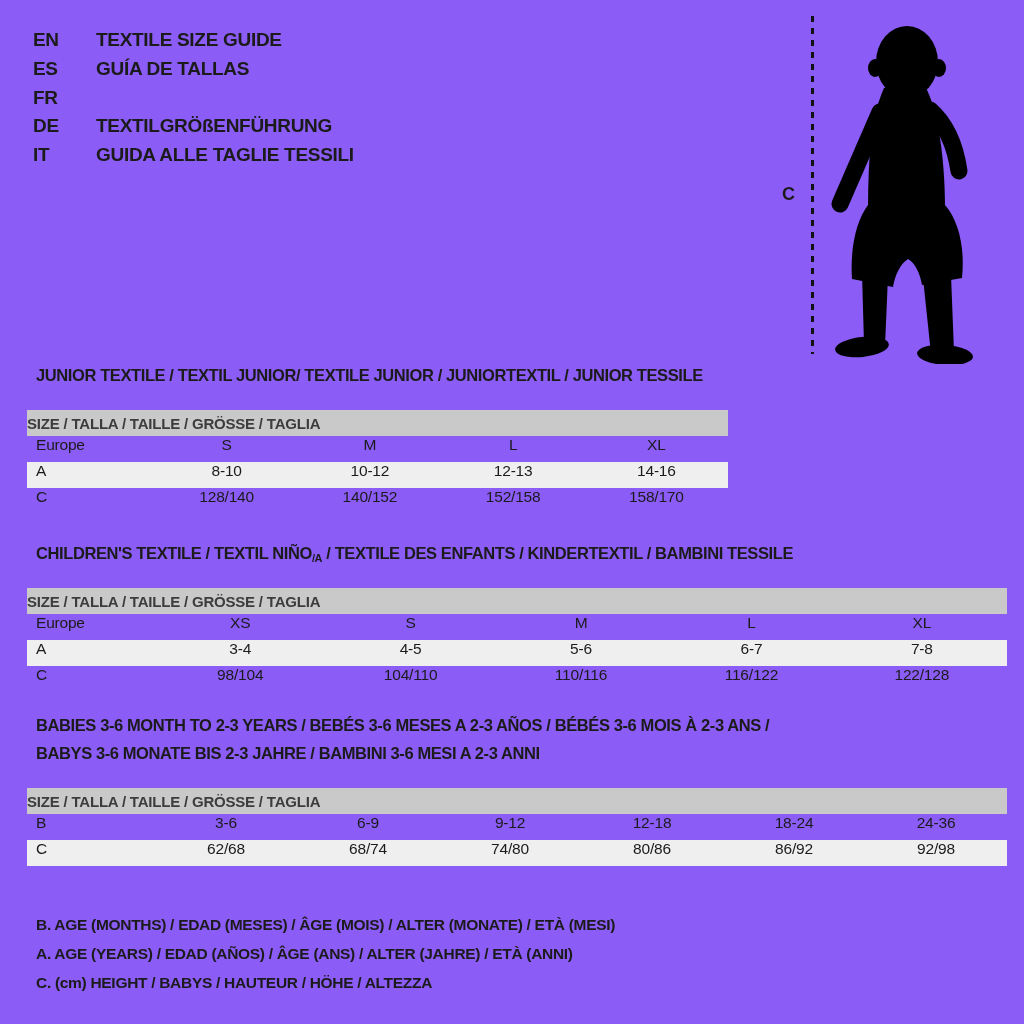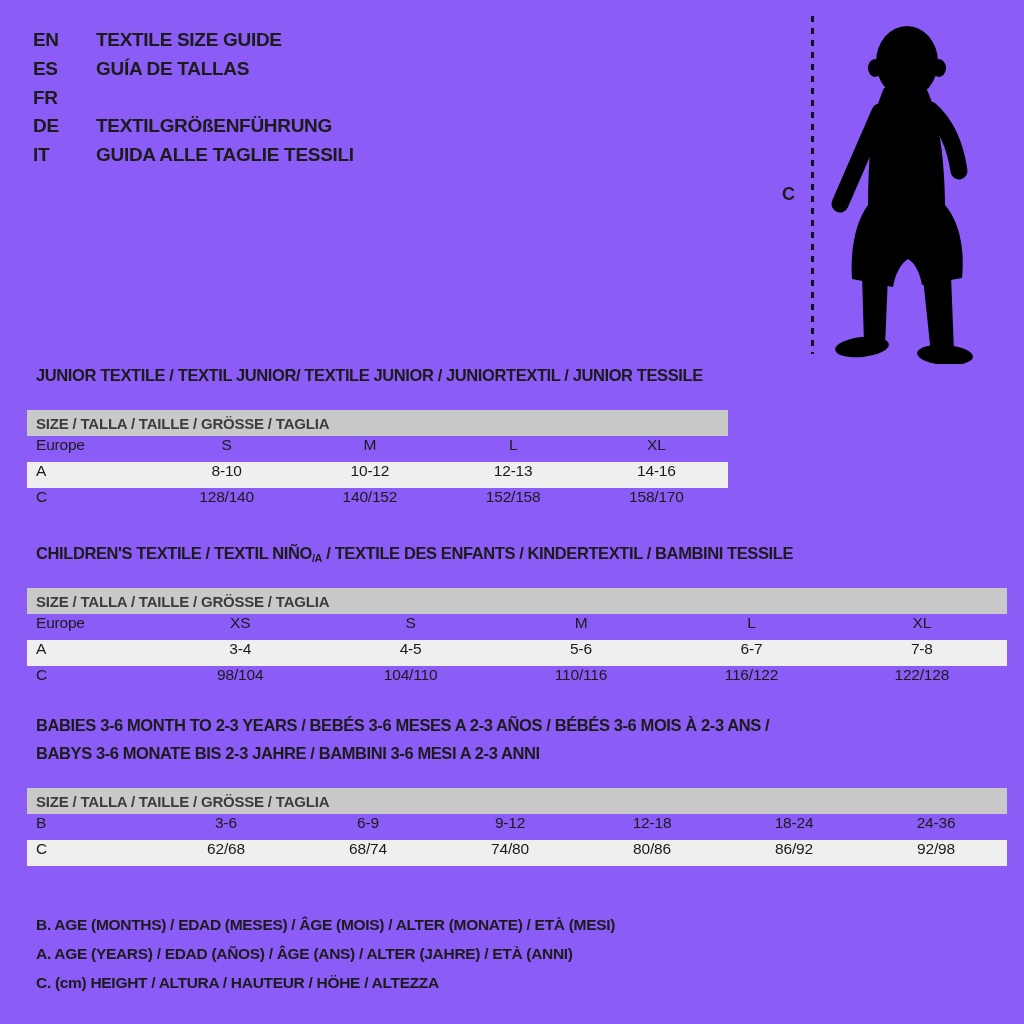--- a/index.html
+++ b/index.html
@@ -22,21 +22,21 @@
   .toddler-svg{position:absolute;left:48px;top:8px;}
 
   
   .sec-heading{position:absolute;left:36px;font-weight:700;font-size:16.5px;
     letter-spacing:-0.4px;white-space:nowrap;}
   .sub-a{font-size:11px;vertical-align:-3px;font-weight:700;}
 
   
   .size-table{position:absolute;left:27px;}
   .size-bar{height:26px;background:#c9c9c9;display:flex;align-items:center;
-    padding-left:9px;box-sizing:border-box;font-weight:700;font-size:15px;color:#3c3c3c;
+    padding-left:0;box-sizing:border-box;font-weight:700;font-size:15px;color:#3c3c3c;
     letter-spacing:-0.2px;}
   .trow{display:flex;height:26px;font-size:15.5px;letter-spacing:-0.2px;}
   .trow.shaded{background:#efefef;}
   .tlabel{flex:0 0 128px;padding-left:9px;box-sizing:border-box;}
   .tcell{flex:1;text-align:center;}
 
   .w-junior{width:701px;}
   .w-wide{width:980px;}
 
   
@@ -172,16 +172,16 @@
       <span class="tcell">74/80</span>
       <span class="tcell">80/86</span>
       <span class="tcell">86/92</span>
       <span class="tcell">92/98</span>
     </div>
   </div>
 
   <div class="footnotes">
     <div class="footnote-line">B. AGE (MONTHS) / EDAD (MESES) / ÂGE (MOIS) / ALTER (MONATE) / ETÀ (MESI)</div>
     <div class="footnote-line">A. AGE (YEARS) / EDAD (AÑOS) / ÂGE (ANS) / ALTER (JAHRE) / ETÀ (ANNI)</div>
-    <div class="footnote-line">C. (cm) HEIGHT / ALTURA / HAUTEUR / HÖHE / ALTEZZA</div>
+    <div class="footnote-line">C. (cm) HEIGHT / BABYS / HAUTEUR / HÖHE / ALTEZZA</div>
   </div>
 
 </div>
 
 </body></html>

